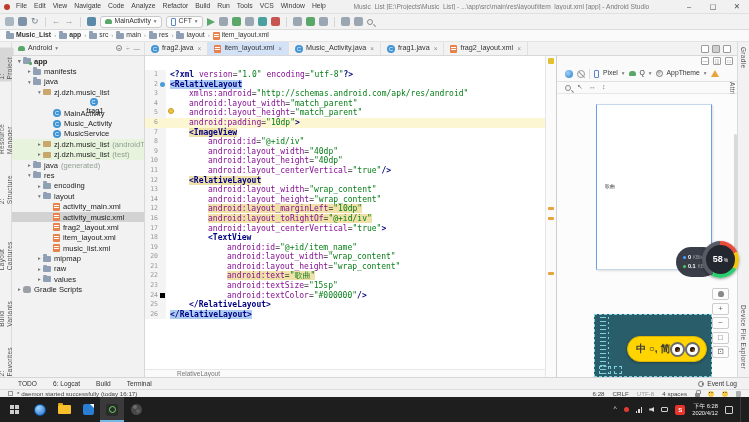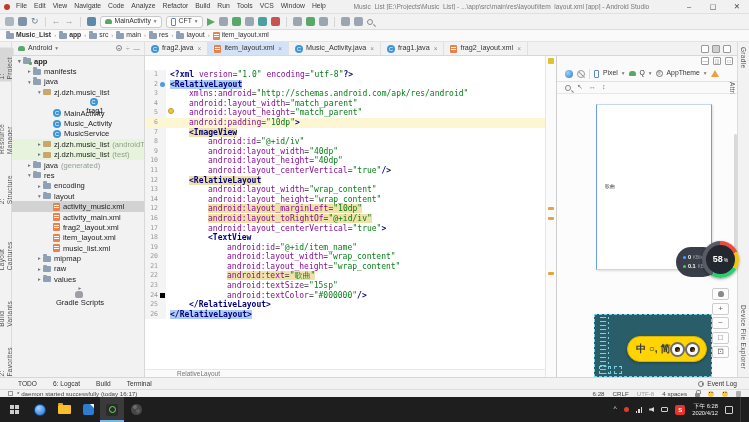--- a/index.html
+++ b/index.html
@@ -447,33 +447,33 @@
       <div class="trow" style="padding-left: 24px;">
         <span class="tchev">▸</span>
         <span class="tico ic-folder"></span>
         <span>encoding</span>
       </div>
       <div class="trow" style="padding-left: 24px;">
         <span class="tchev">▾</span>
         <span class="tico ic-folder"></span>
         <span>layout</span>
       </div>
+      <div class="trow" style="padding-left: 34px;">
+        <span class="tchev"></span>
+        <span class="tico ic-xml"></span>
+        <span>activity_main.xml</span>
+      </div>
       <div class="trow selected" style="padding-left: 34px;">
         <span class="tchev"></span>
         <span class="tico ic-xml"></span>
         <span>activity_music.xml</span>
       </div>
       <div class="trow" style="padding-left: 34px;">
         <span class="tchev"></span>
         <span class="tico ic-xml"></span>
-        <span>activity_main.xml</span>
-      </div>
-      <div class="trow" style="padding-left: 34px;">
-        <span class="tchev"></span>
-        <span class="tico ic-xml"></span>
         <span>frag2_layout.xml</span>
       </div>
       <div class="trow" style="padding-left: 34px;">
         <span class="tchev"></span>
         <span class="tico ic-xml"></span>
         <span>item_layout.xml</span>
       </div>
       <div class="trow" style="padding-left: 34px;">
         <span class="tchev"></span>
         <span class="tico ic-xml"></span>
@@ -487,21 +487,21 @@
       <div class="trow" style="padding-left: 24px;">
         <span class="tchev">▸</span>
         <span class="tico ic-folder"></span>
         <span>raw</span>
       </div>
       <div class="trow" style="padding-left: 24px;">
         <span class="tchev">▸</span>
         <span class="tico ic-folder"></span>
         <span>values</span>
       </div>
-      <div class="trow" style="padding-left: 4px; flex-direction: column;">
+      <div class="trow" style="padding-left: 4px;">
         <span class="tchev">▸</span>
         <span class="tico ic-gradle"></span>
         <span>Gradle Scripts</span>
       </div>
     </div>
 
   <div class="editor">
     <div class="code-area">
         <div class="code-line"><span class="ln">1</span><span class="gic"></span><span class="lc" style="padding-left: 4px;"><span class="tk-t">&lt;?xml </span><span class="tk-a">version</span><span class="tk-p">=</span><span class="tk-v">"1.0"</span><span class="tk-p"> </span><span class="tk-a">encoding</span><span class="tk-p">=</span><span class="tk-v">"utf-8"</span><span class="tk-t">?&gt;</span></span></div>
         <div class="code-line"><span class="ln">2</span><span class="gic"><span class="g-dot"></span></span><span class="lc" style="padding-left: 4px;"><span class="tk-t sel">&lt;RelativeLayout</span></span></div>

